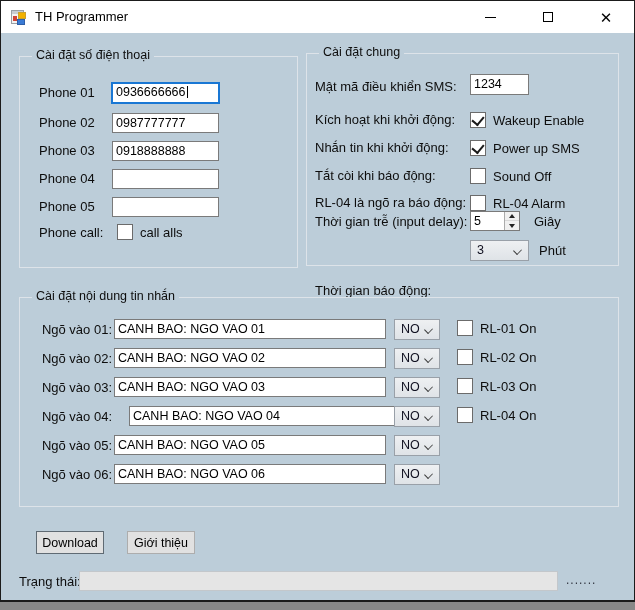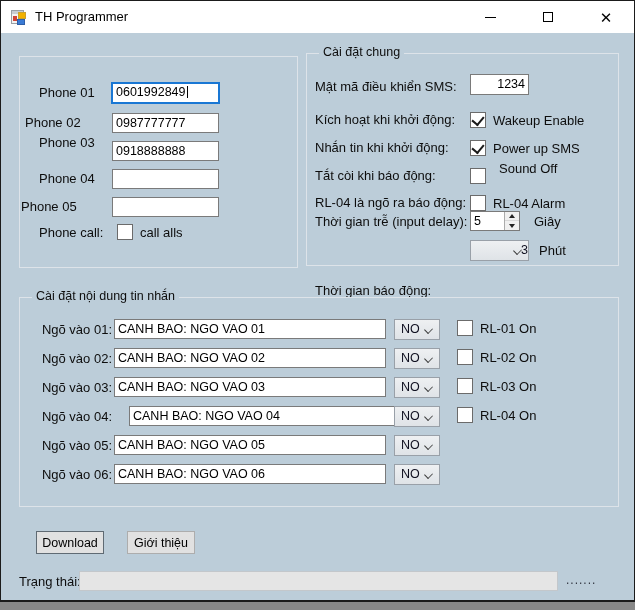--- a/index.html
+++ b/index.html
@@ -79,58 +79,59 @@
       </div>
     <div class="caption-btn btn-max">
         <span class="glyph-max"></span>
       </div>
     <div class="caption-btn btn-close">
         <span class="glyph-close">✕</span>
       </div>
   </div>
 
   <div class="grp" style="left:18px; top:55px; width:279px; height:212px;">
+    <span class="grp-title">Cài đặt số điện thoại</span>
 
     <span class="lbl" style="left:19px; top:28px;">Phone 01</span>
-    <div class="tb focused" style="left:91px; top:25px; width:109px; height:22px;"><span>0601992849</span><span class="caret"></span></div>
-
-    <span class="lbl" style="left:5px; top:58px;">Phone 02</span>
+    <div class="tb focused" style="left:91px; top:25px; width:109px; height:22px;"><span>0936666666</span><span class="caret"></span></div>
+
+    <span class="lbl" style="left:19px; top:58px;">Phone 02</span>
     <div class="tb" style="left:92px; top:56px; width:107px;">0987777777</div>
 
-    <span class="lbl" style="left:19px; top:78px;">Phone 03</span>
+    <span class="lbl" style="left:19px; top:86px;">Phone 03</span>
     <div class="tb" style="left:92px; top:84px; width:107px;">0918888888</div>
 
     <span class="lbl" style="left:19px; top:114px;">Phone 04</span>
     <div class="tb" style="left:92px; top:112px; width:107px;"></div>
 
-    <span class="lbl" style="left:1px; top:142px;">Phone 05</span>
+    <span class="lbl" style="left:19px; top:142px;">Phone 05</span>
     <div class="tb" style="left:92px; top:140px; width:107px;"></div>
 
     <span class="lbl" style="left:19px; top:168px;">Phone call:</span>
     <div class="cb" style="left:97px; top:167px;"></div>
     <span class="lbl" style="left:120px; top:168px;">call alls</span>
   </div>
 
-  <div class="grp" style="left:305px; top:52px; width:313px; height:213px;text-align:right;">
+  <div class="grp" style="left:305px; top:52px; width:313px; height:213px;">
     <span class="grp-title">Cài đặt chung</span>
 
     <span class="lbl" style="left:8px; top:25px;">Mật mã điều khiển SMS:</span>
     <div class="tb" style="left:163px; top:20px; width:59px; height:21px;">1234</div>
 
     <span class="lbl" style="left:8px; top:58px;">Kích hoạt khi khởi động:</span>
     <div class="cb checked" style="left:163px; top:58px;"></div>
     <span class="lbl" style="left:186px; top:59px;">Wakeup Enable</span>
 
     <span class="lbl" style="left:8px; top:86px;">Nhắn tin khi khởi động:</span>
     <div class="cb checked" style="left:163px; top:86px;"></div>
     <span class="lbl" style="left:186px; top:87px;">Power up SMS</span>
 
     <span class="lbl" style="left:8px; top:114px;">Tắt còi khi báo động:</span>
     <div class="cb" style="left:163px; top:114px;"></div>
-    <span class="lbl" style="left:186px; top:107px;margin-left:6px;">Sound Off</span>
+    <span class="lbl" style="left:186px; top:115px;">Sound Off</span>
 
     <span class="lbl" style="left:8px; top:141px;">RL-04 là ngõ ra báo động:</span>
     <div class="cb" style="left:163px; top:141px;"></div>
     <span class="lbl" style="left:186px; top:142px;">RL-04 Alarm</span>
 
     <span class="lbl" style="left:8px; top:160px;">Thời gian trễ (input delay):</span>
     <div class="nud" style="left:163px; top:157px;">
       <span class="val">5</span>
       <div class="spin">
         <div class="up">

